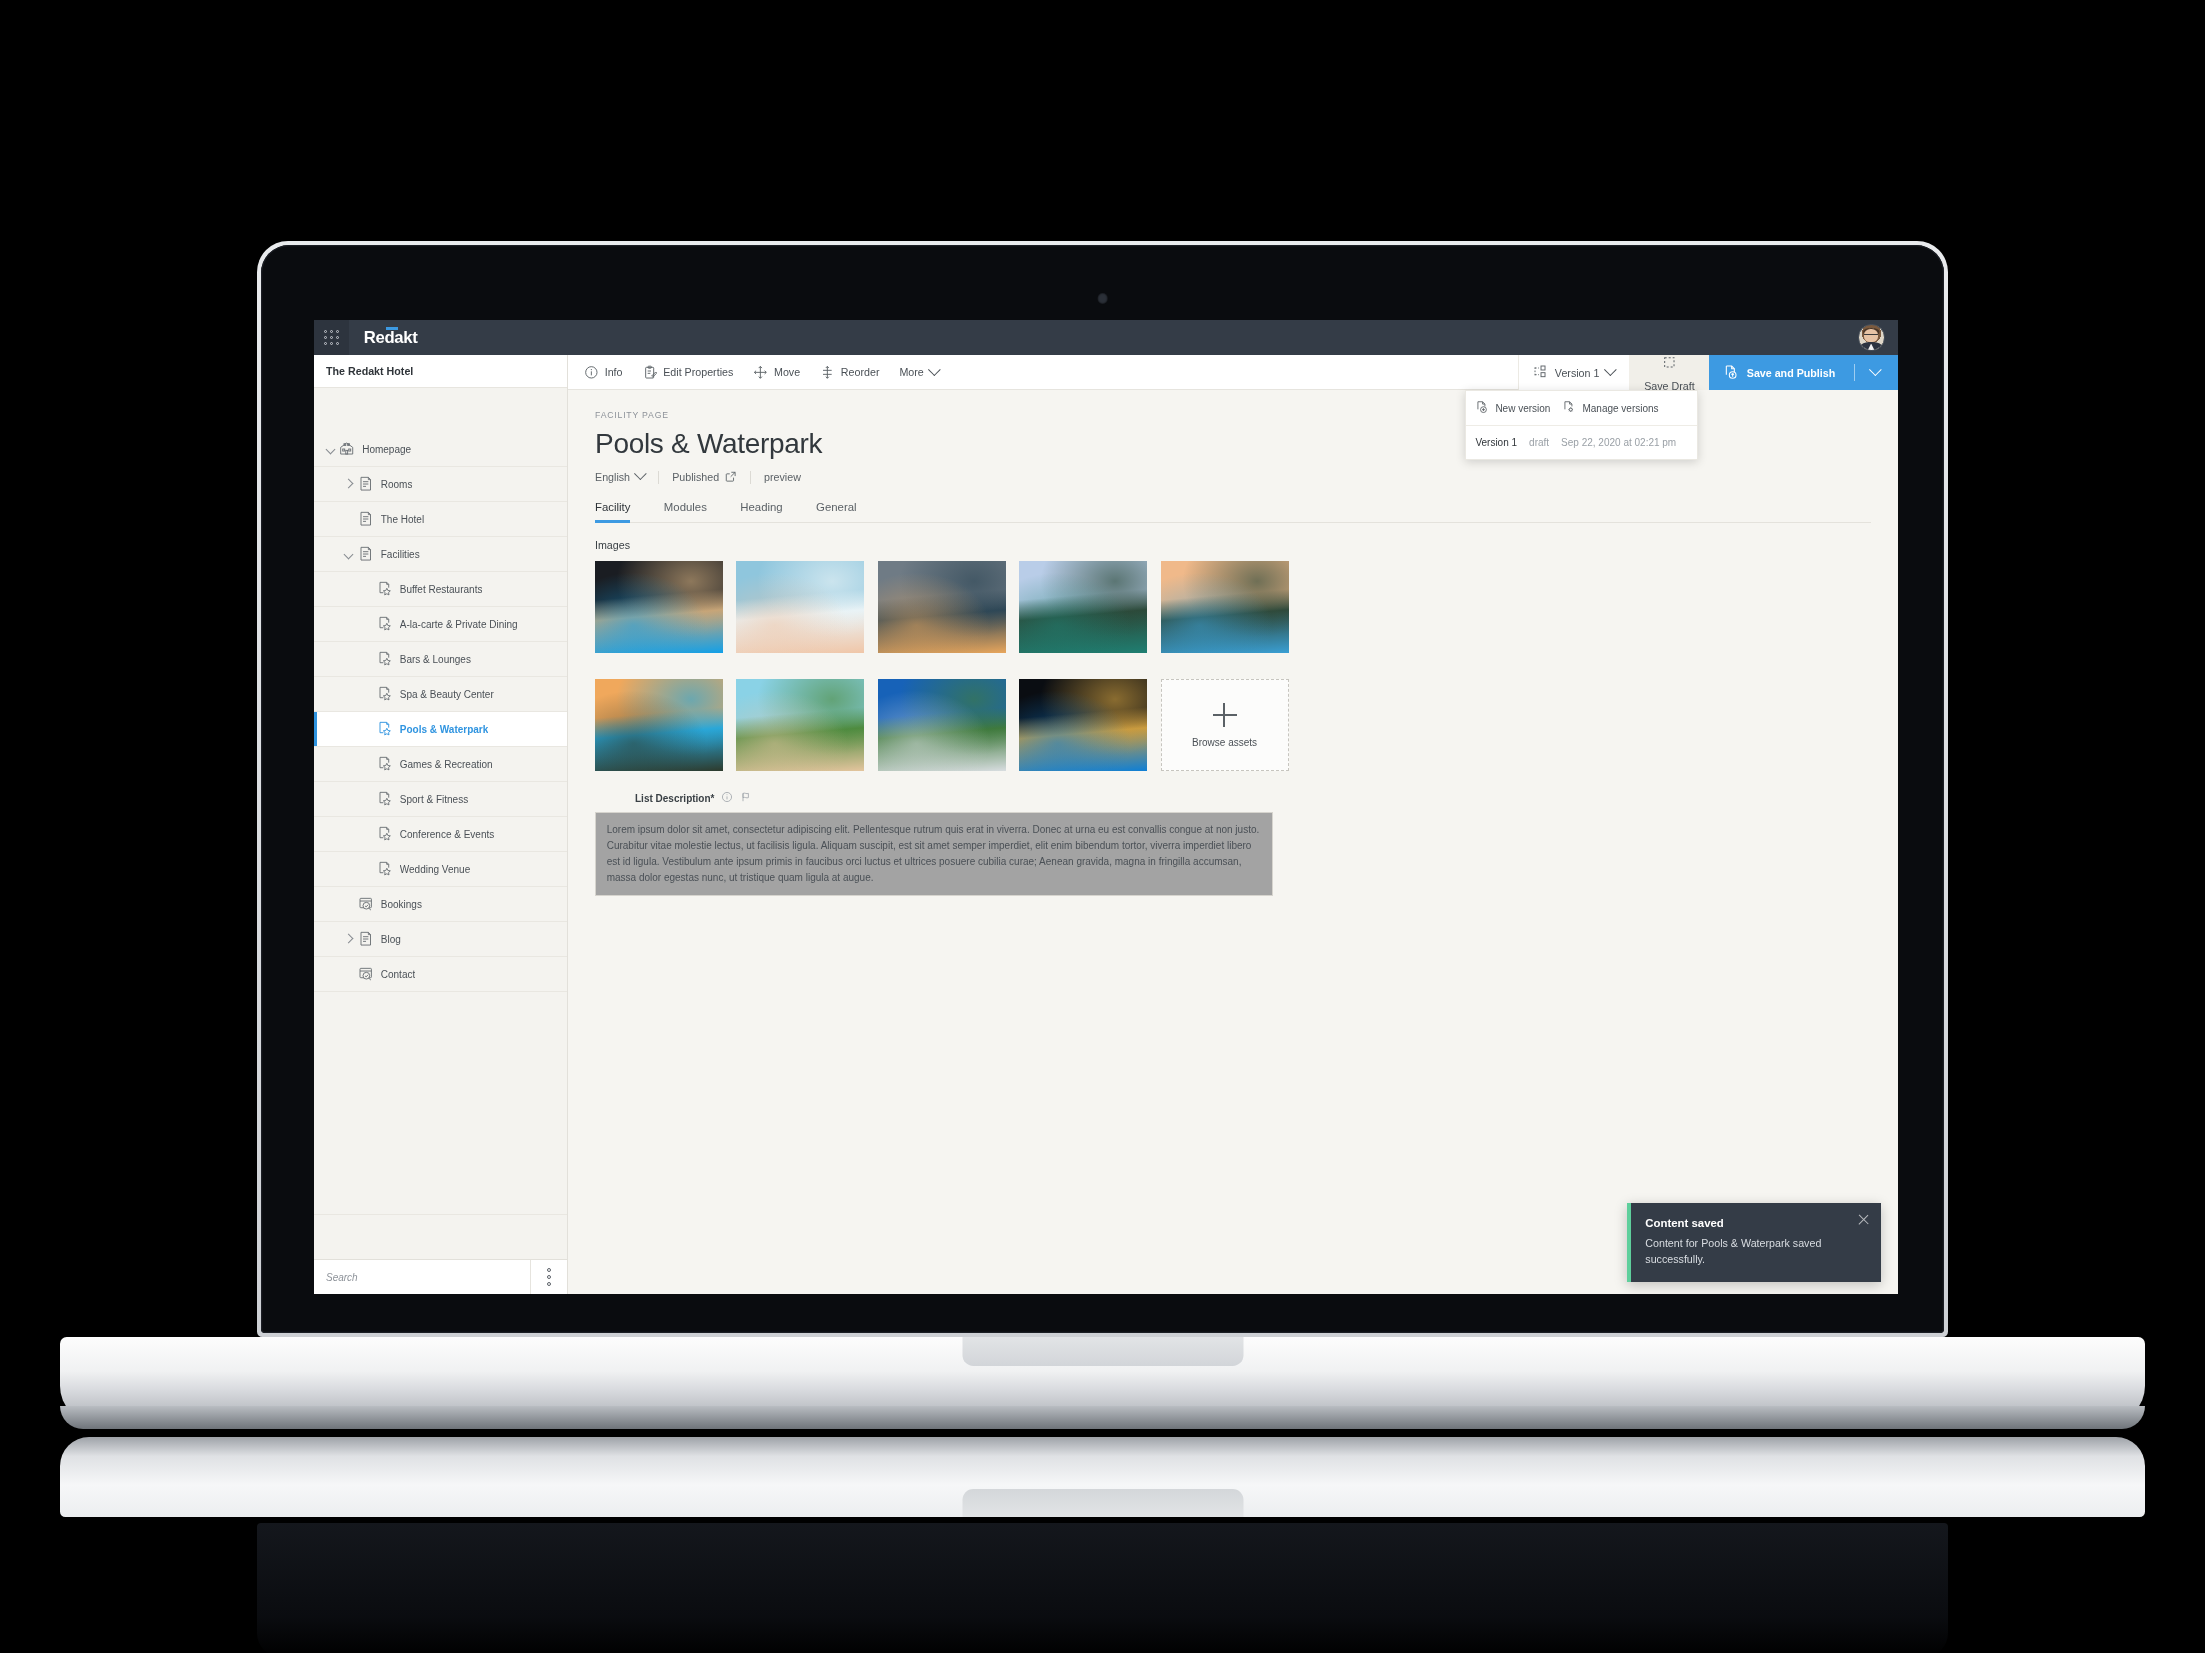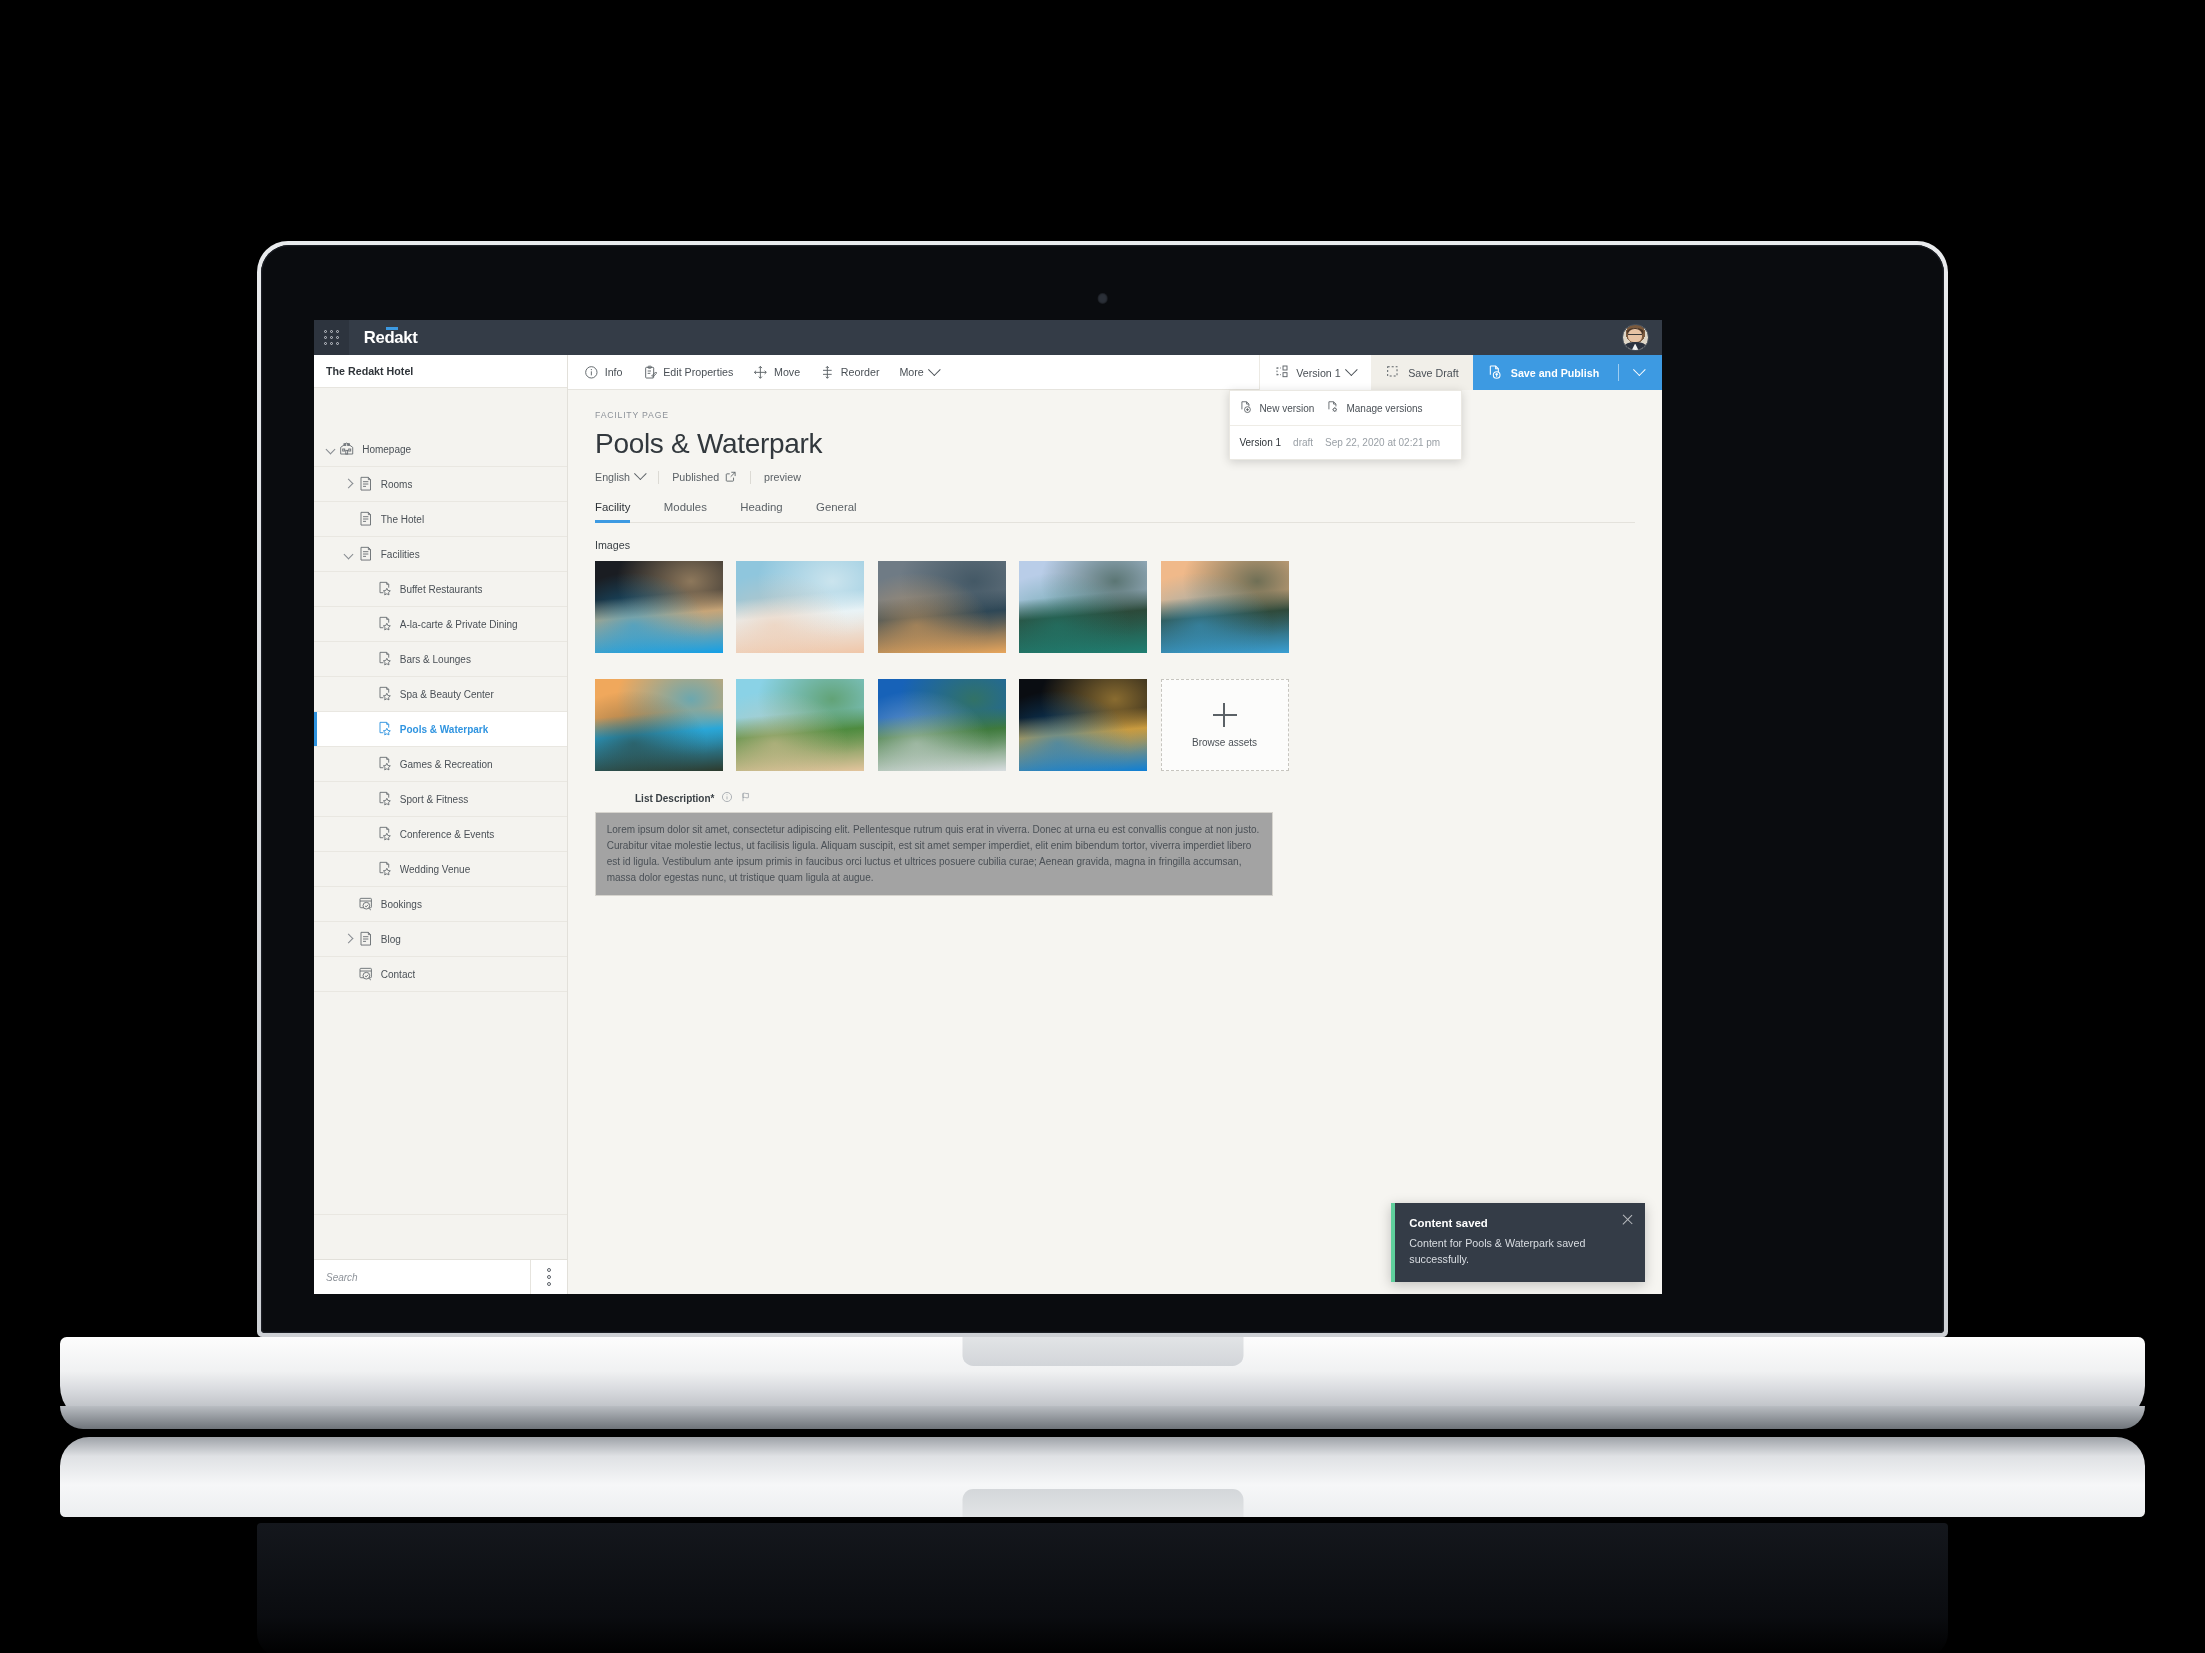--- a/index.html
+++ b/index.html
@@ -27,21 +27,21 @@
     position: relative;
     box-shadow: inset 0 0 0 1.3px #1b1e24;
   }
   .camera {
     position: absolute; top: 48px; left: 50%; transform: translateX(-50%);
     width: 10.7px; height: 10.7px; border-radius: 50%;
     background: #2b3038; box-shadow: inset 0 0 2px #000;
   }
   .screen {
     position: absolute; left: 53px; top: 75px;
-    width: 1348px; height: 974px;
+    width: 1584px; height: 974px;
     background: #f4f3ef; overflow: hidden;
   }
 
   .laptop-base {
     position: absolute; left: 60px; top: 1337px;
     width: 2085px; height: 86px;
     background: linear-gradient(180deg,#fdfdfd 0%,#f0f1f2 40%,#d8dade 62%,#a9adb3 100%);
     border-radius: 6.7px 6.7px 37px 37px;
   }
   .base-notch {
@@ -148,21 +148,21 @@
   .main { flex:1; background:#f6f5f1; display:flex; flex-direction:column; min-width:0;}
   .toolbar { height:35px; background:#fff; border-bottom:0.7px solid #e6e4de;
     display:flex; align-items:center; padding-left:16px; position:relative;}
   .tb-item { display:flex; align-items:center; gap:6px; font-size:10.7px; color:#4a5056;
     margin-right:20px; cursor:pointer; white-space:nowrap;}
   .tb-item svg{ display:block; }
   .tb-right { position:absolute; right:0; top:0; height:35px; display:flex; align-items:stretch;}
   .tb-version { display:flex; align-items:center; gap:6.7px; padding:0 14.7px; font-size:10.7px;
     color:#4a5056; background:#fff; cursor:pointer; border-left:0.7px solid #eceae4;}
   .tb-draft { display:flex; align-items:center; gap:8px; padding:0 14.7px; font-size:10.7px;
-    color:#4a5056; background:#f1efe9; cursor:pointer;}
+    color:#4a5056; background:#f1efe9; cursor:pointer;flex-direction:column;}
   .tb-publish { display:flex; align-items:center; gap:8px; padding:0 12px 0 13.4px;
     background:#3d9ae2; color:#fff; font-size:10.7px; font-weight:700; cursor:pointer;}
   .tb-publish .sep{ width:0.7px; height:17.4px; background:rgba(255,255,255,.5); margin-left:10.7px;}
   .tb-publish .cv{ margin:0 6.7px 0 8px;}
   .caret-line{ width:8.7px;height:8.7px;border-right:1.3px solid currentColor;
     border-bottom:1.3px solid currentColor; transform:rotate(45deg) translate(-2px,-2px);}
 
   
   .vdrop {
     position:absolute; right:calc(0px + 200px); top:35px; width:233px; z-index:40;

